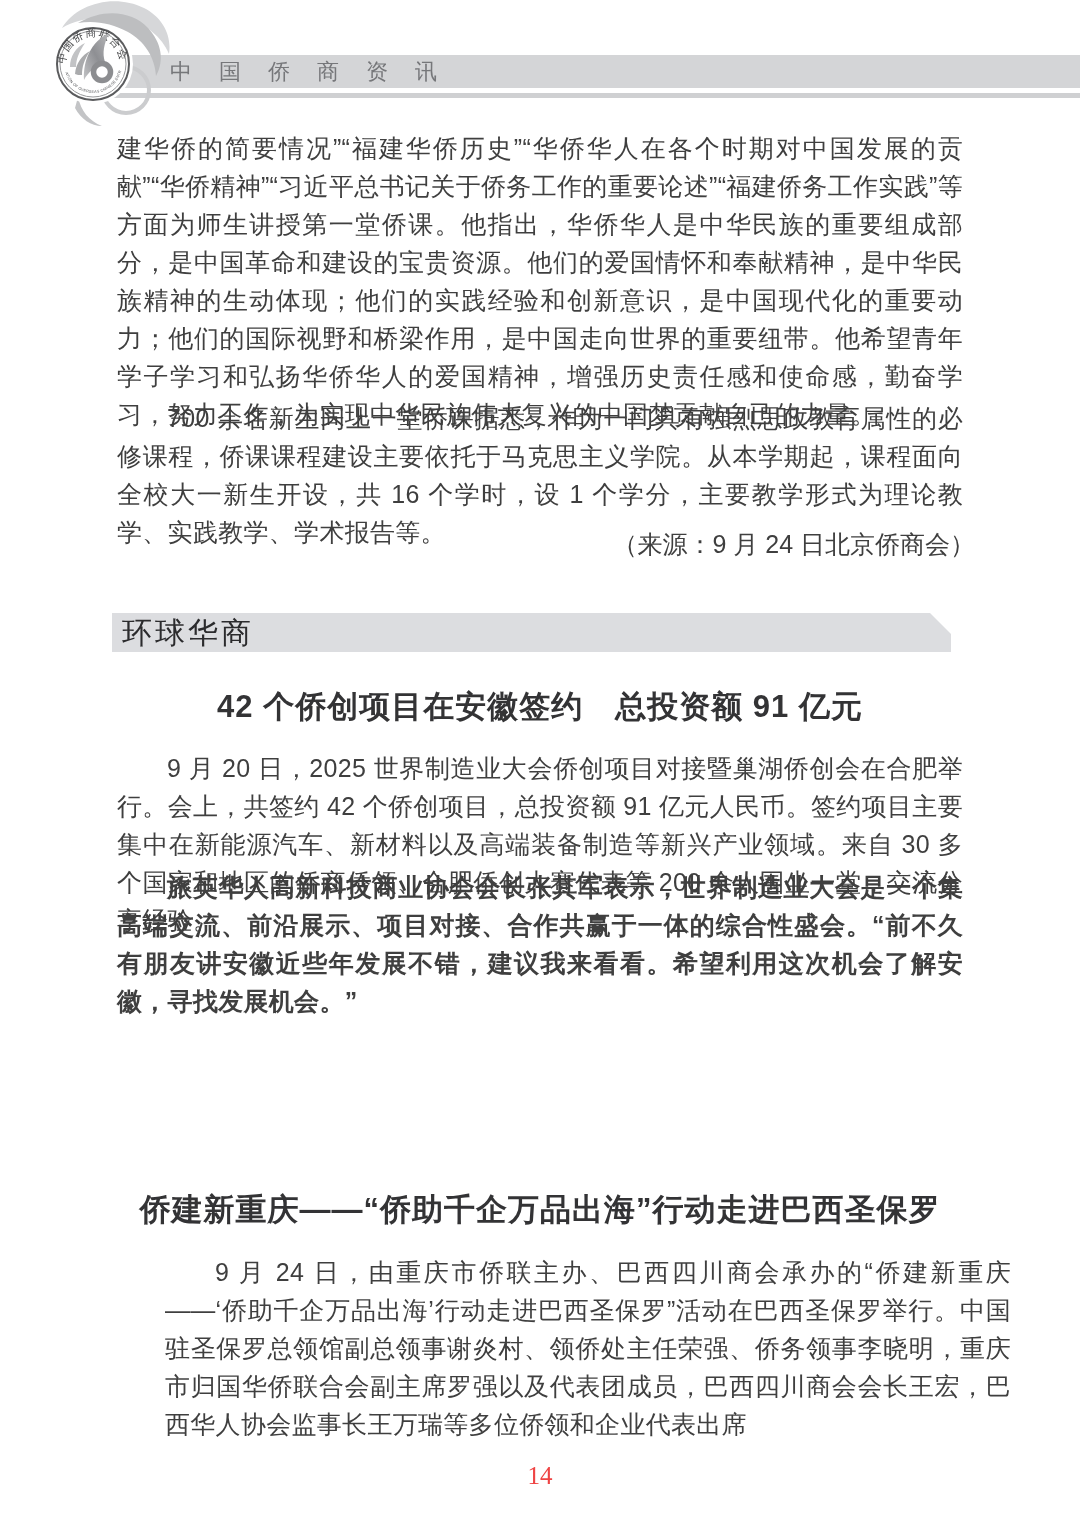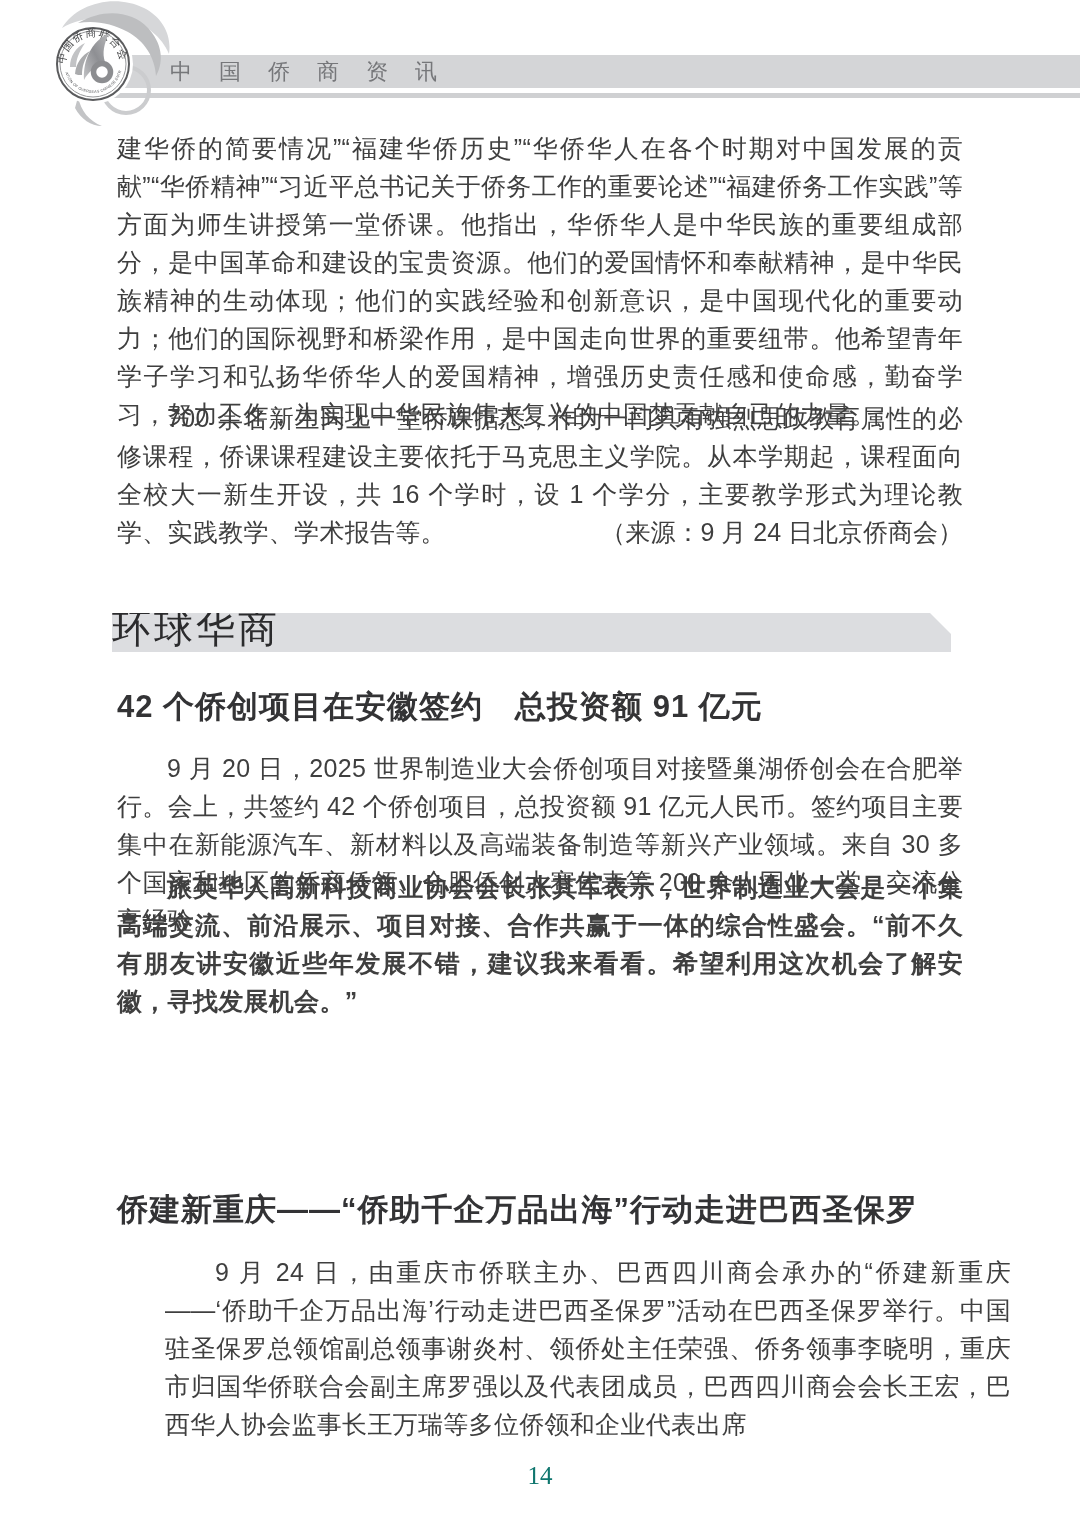--- a/index.html
+++ b/index.html
@@ -32,48 +32,48 @@
   
   .para{
     position:absolute;left:117px;width:846px;
     font-size:25px;line-height:38px;
     text-align:justify;letter-spacing:0.3px;
     margin:0;
   }
   .indent{text-indent:2em;}
   .source-line{
     position:absolute;left:117px;width:846px;
-    font-size:25px;line-height:38px;text-align:right;margin:0;
+    font-size:25px;line-height:38px;text-align:right;margin:12px;
   }
   .src-inline{
     float:right;
   }
   
   .section-banner{
     position:absolute;left:112px;top:613px;width:839px;height:39px;
     background:#dcdde0;
     clip-path:polygon(0 0,818px 0,839px 21px,839px 100%,0 100%);
   }
   .section-banner-text{
-    font-family:Liberation Mono, monospace;
-    font-size:39px;line-height:39px;color:#2e2e30;
-    letter-spacing:3px;color:#2b2b2d;
+    font-family:Liberation Serif, serif;
+    font-size:30px;line-height:39px;color:#2e2e30;
+    padding-left:10px;letter-spacing:3px;color:#2b2b2d;
   }
   
   .article-title{
     position:absolute;left:117px;width:846px;
     font-size:31px;line-height:42px;font-weight:bold;
-    color:#333335;margin:0;letter-spacing:1px;
+    text-align:center;color:#333335;margin:0;letter-spacing:1px;
   }
   
   .page-number{
     position:absolute;left:0;width:1080px;top:1462px;
     text-align:center;
     font-family:"Liberation Serif",serif;
-    font-size:25px;color:#0f766e;
+    font-size:25px;color:#ef4444;
   }
 </style>
 </head>
 <body>
 
 <div class="page">
 
   <div class="header-bar"></div>
   <div class="header-line"></div>
   <div class="masthead">中国侨商资讯</div>

